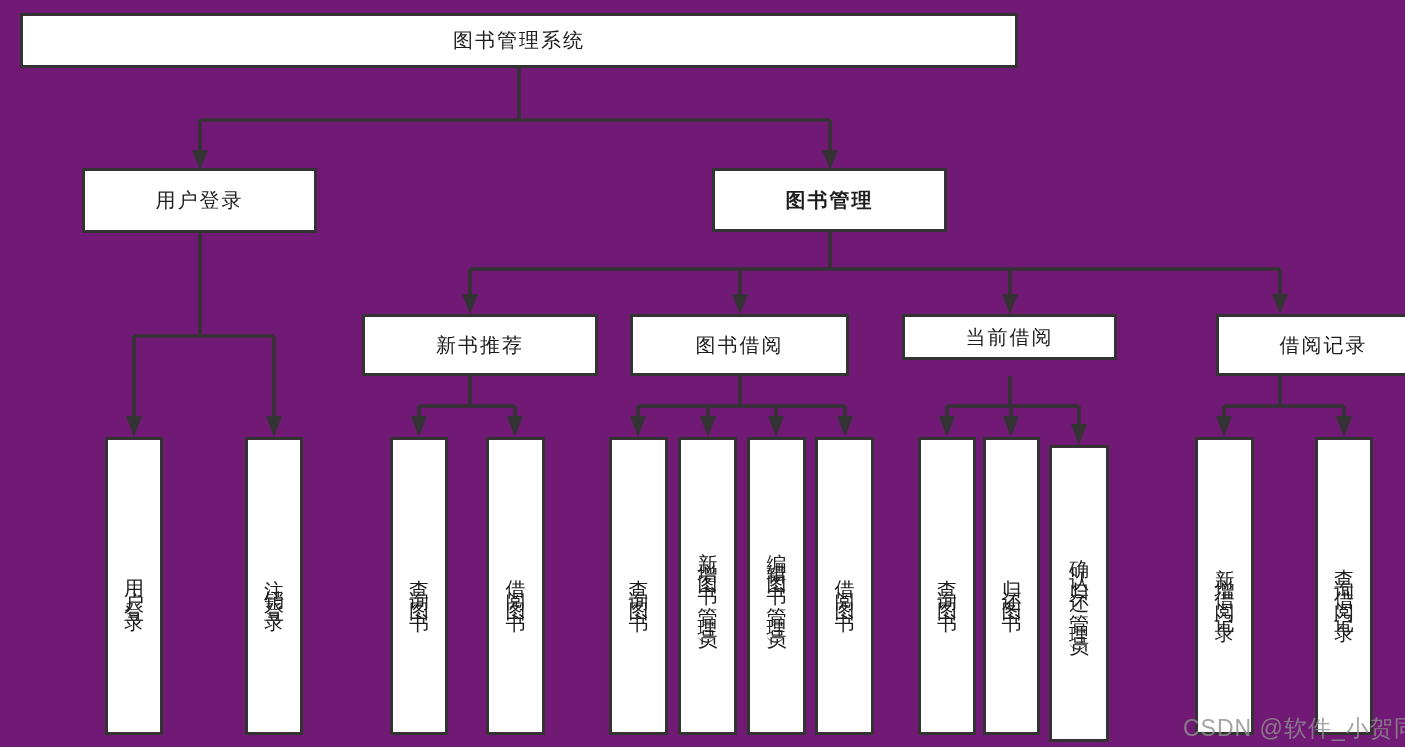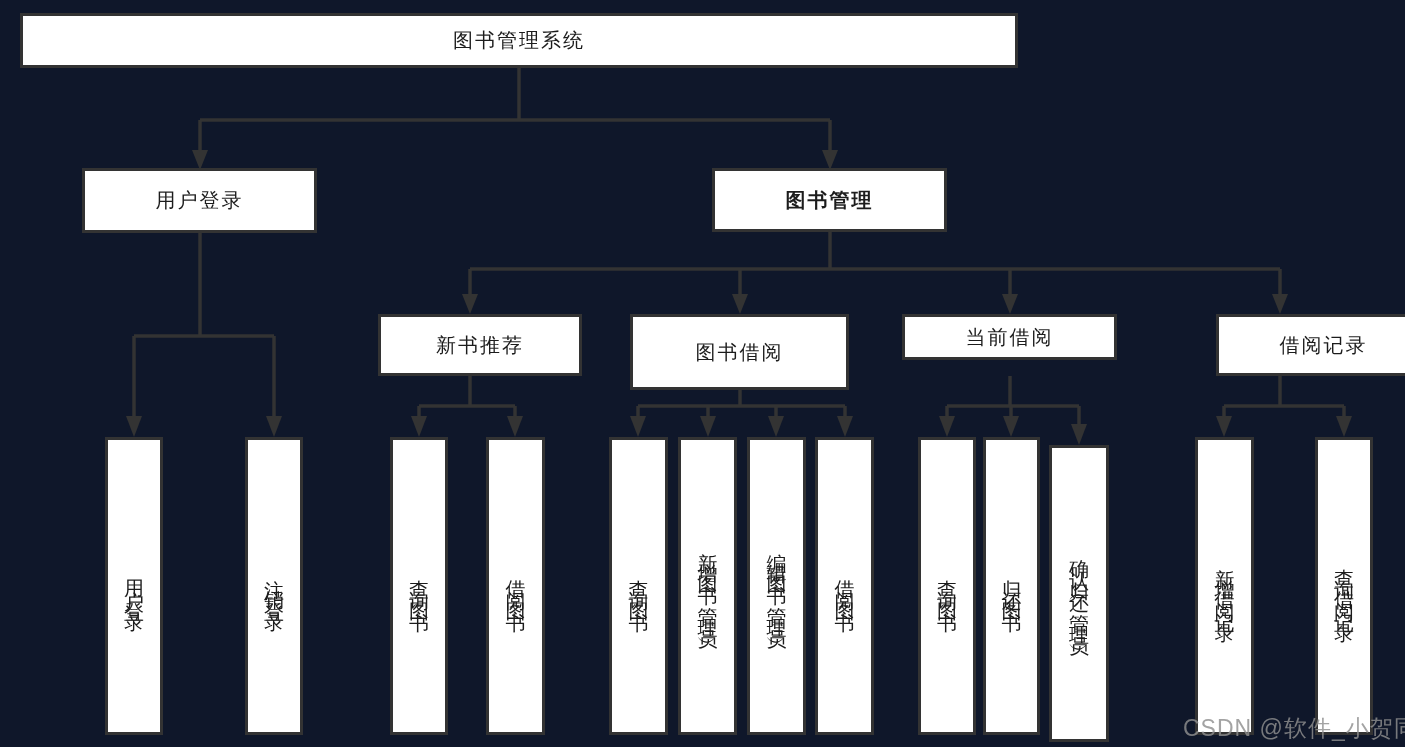--- a/index.html
+++ b/index.html
@@ -4,21 +4,21 @@
 <style>
   html, body {
     margin: 0;
     padding: 0;
     background: #ffffff;
   }
   .canvas {
     position: relative;
     width: 1405px;
     height: 747px;
-    background: #0f172a;
+    background: #701a75;
     font-family: "Liberation Sans", sans-serif;
     overflow: hidden;
   }
   svg.connectors {
     position: absolute;
     left: 0;
     top: 0;
     width: 1405px;
     height: 747px;
     z-index: 1;
@@ -44,22 +44,22 @@
     text-orientation: mixed;
     font-size: 20px;
     line-height: 1.05;
     letter-spacing: 11px;
     white-space: nowrap;
   }
   
   .b-root        { left: 20px;   top: 13px;  width: 998px; height: 55px; }
   .b-userlogin   { left: 82px;   top: 168px; width: 235px; height: 65px; }
   .b-bookmgmt    { left: 712px;  top: 168px; width: 235px; height: 64px; font-weight: bold; }
-  .b-newbook     { left: 362px;  top: 314px; width: 204px; height: 62px; margin-left: 16px; }
-  .b-bookborrow  { left: 630px;  top: 314px; width: 219px; height: 76px; }
+  .b-newbook     { left: 362px;  top: 314px; width: 236px; height: 62px; }
+  .b-bookborrow  { left: 630px;  top: 314px; width: 219px; height: 62px; }
   .b-curborrow   { left: 902px;  top: 314px; width: 215px; height: 46px; }
   .b-borrowrec   { left: 1216px; top: 314px; width: 215px; height: 62px; }
   .leaf          { top: 437px; height: 298px; }
   .l-1  { left: 105px;  width: 58px; }
   .l-2  { left: 245px;  width: 58px; }
   .l-3  { left: 390px;  width: 58px; }
   .l-4  { left: 486px;  width: 59px; }
   .l-5  { left: 609px;  width: 59px; }
   .l-6  { left: 678px;  width: 59px; }
   .l-7  { left: 747px;  width: 59px; }

